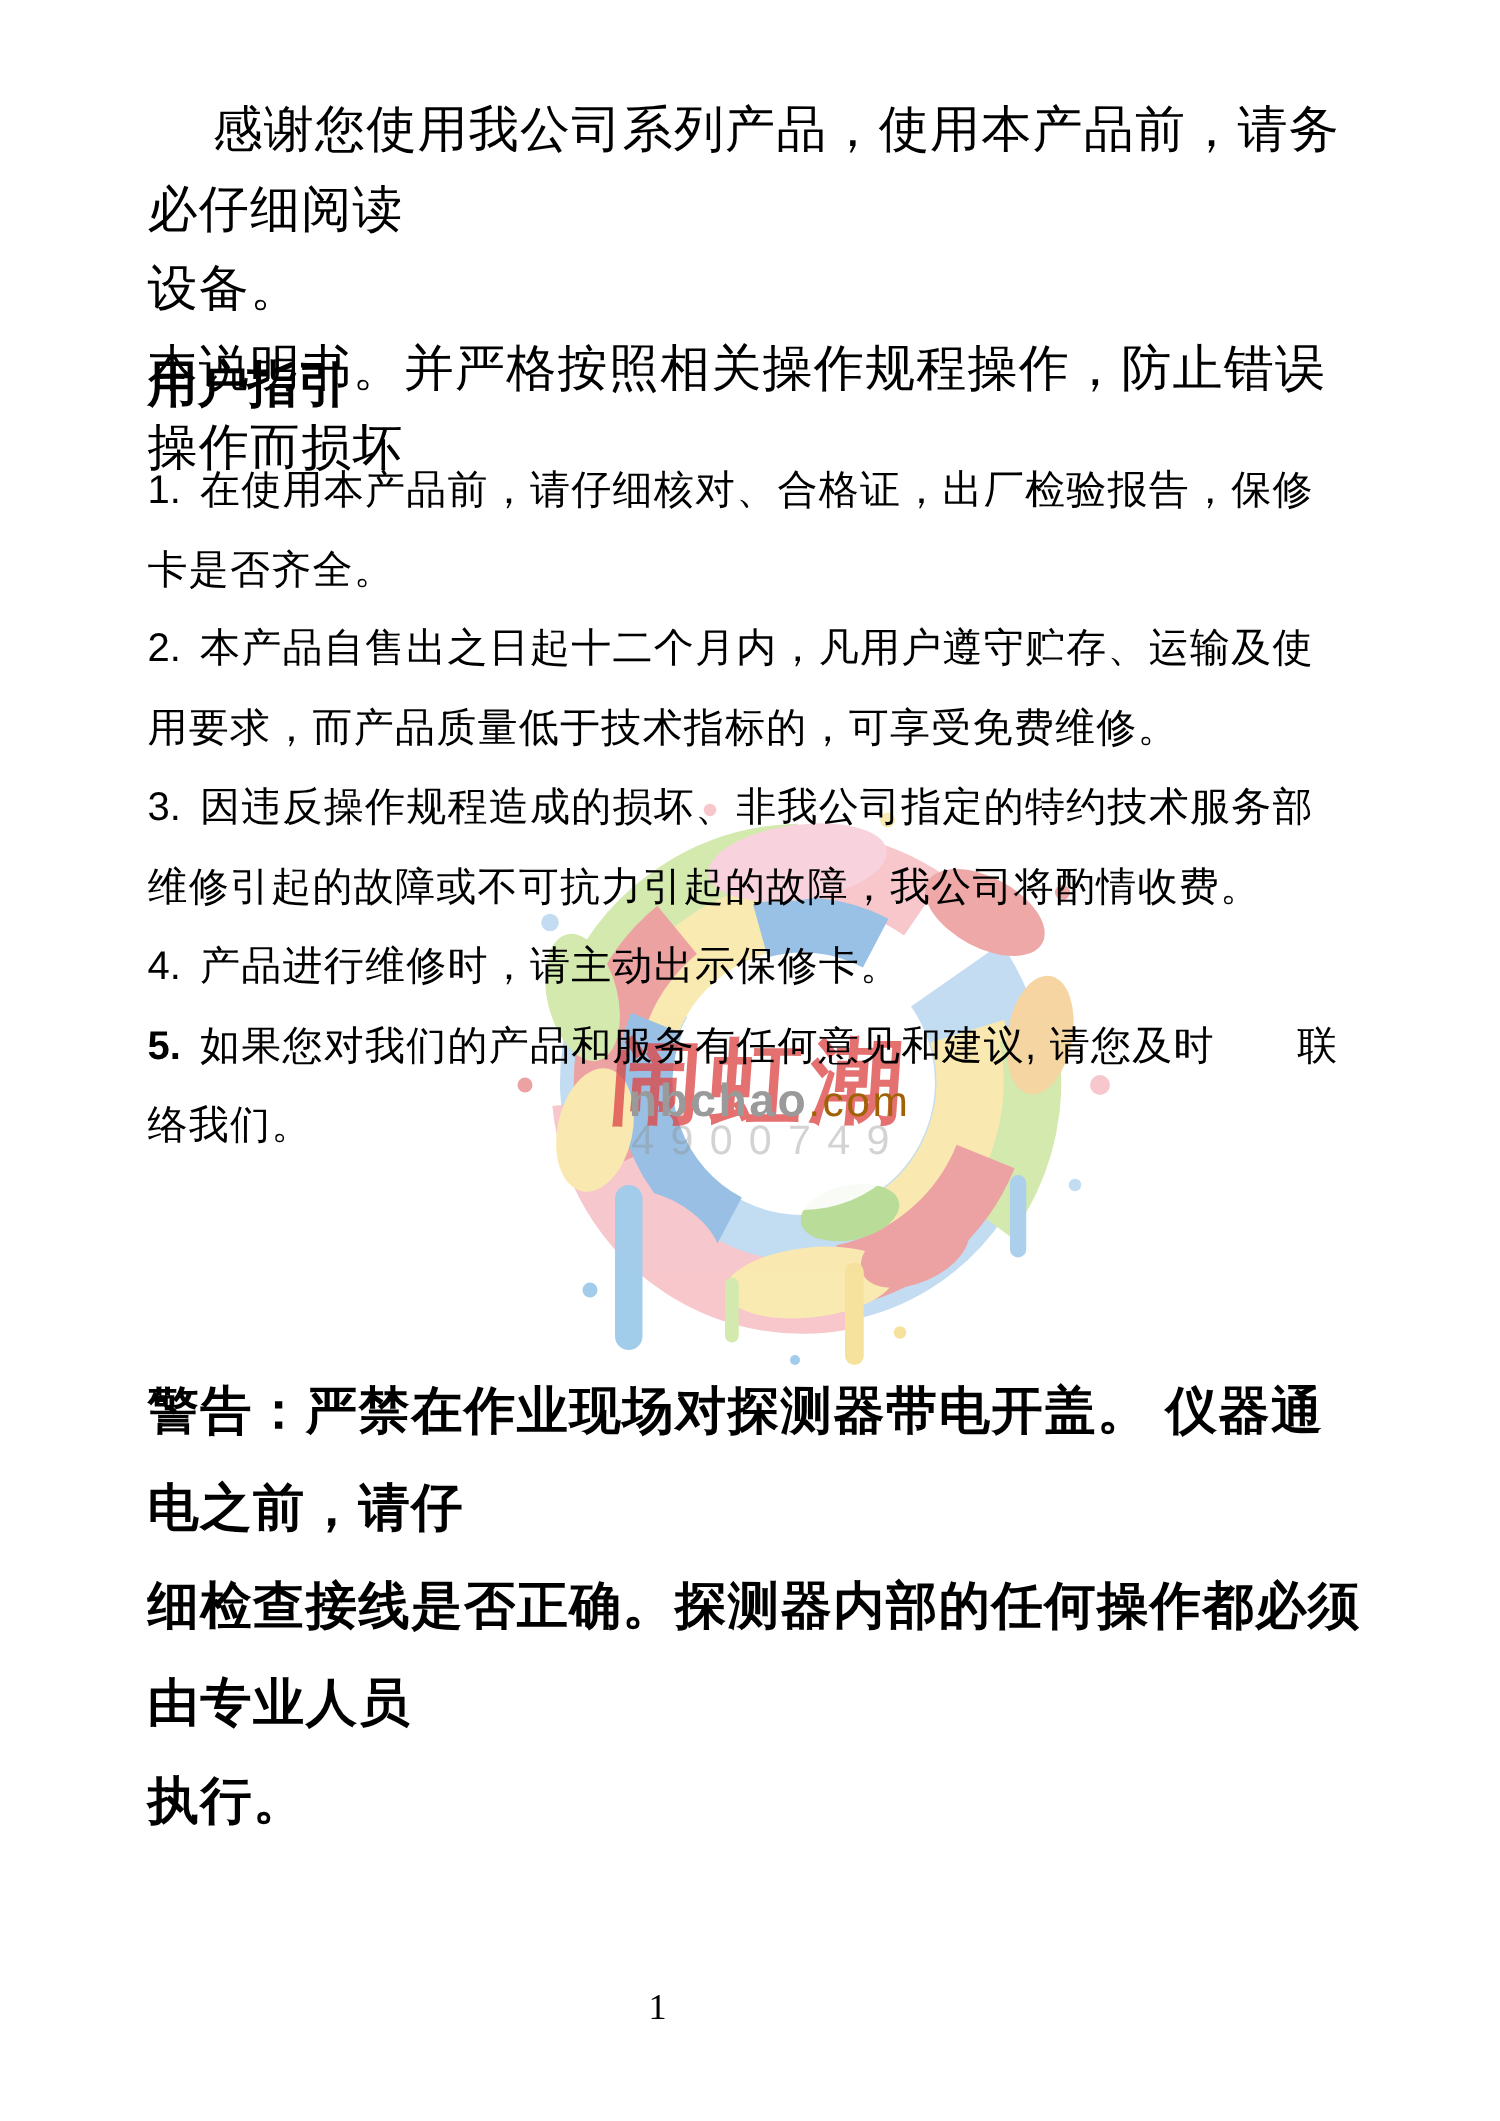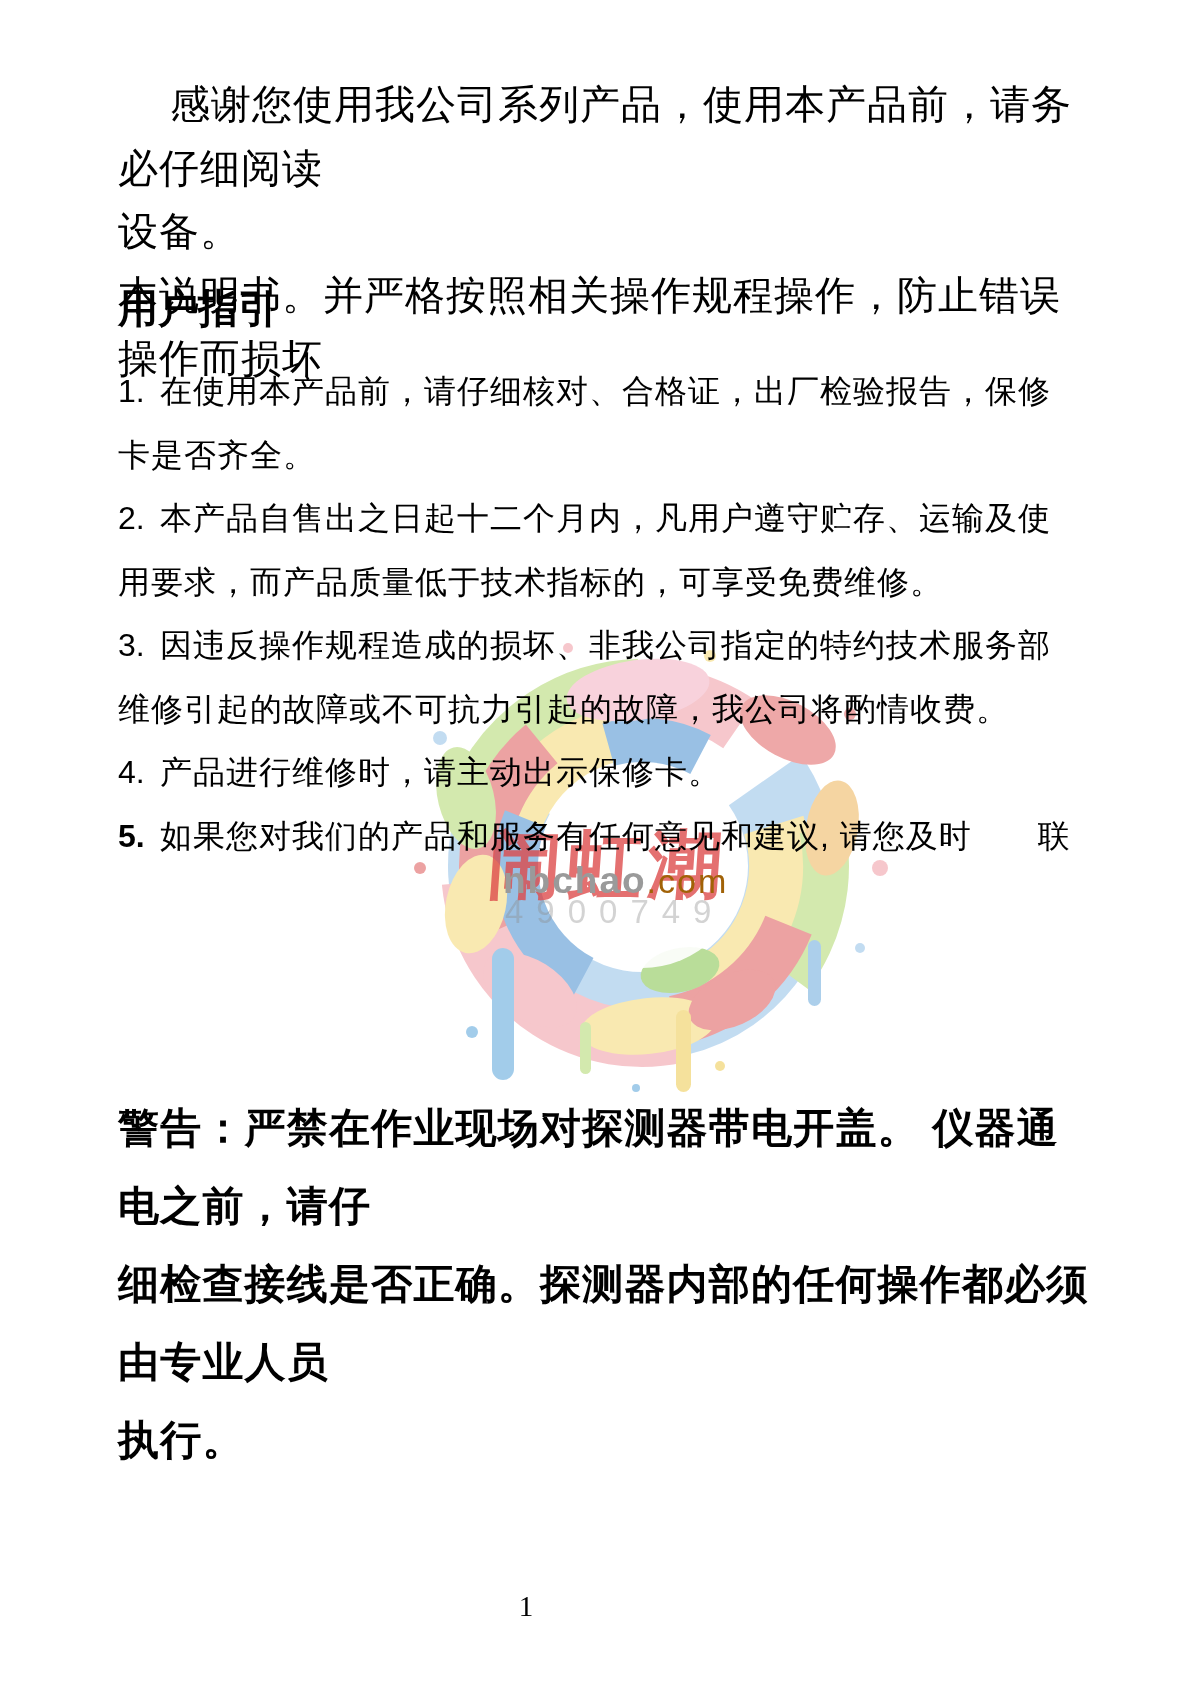--- a/index.html
+++ b/index.html
@@ -120,20 +120,21 @@
 
 <div class="layer textblock" id="guide-list">
     <div class="line"><span class="num">1.</span><span>在使用本产品前，请仔细核对、合格证，出厂检验报告，保修</span></div>
     <div class="line">卡是否齐全。</div>
     <div class="line"><span class="num">2.</span><span>本产品自售出之日起十二个月内，凡用户遵守贮存、运输及使</span></div>
     <div class="line">用要求，而产品质量低于技术指标的，可享受免费维修。</div>
     <div class="line"><span class="num">3.</span><span>因违反操作规程造成的损坏、非我公司指定的特约技术服务部</span></div>
     <div class="line">维修引起的故障或不可抗力引起的故障，我公司将酌情收费。</div>
     <div class="line"><span class="num">4.</span><span>产品进行维修时，请主动出示保修卡。</span></div>
     <div class="line"><span class="num b">5.</span><span>如果您对我们的产品和服务有任何意见和建议, 请您及时　　联</span></div>
+    <div class="line">络我们。</div>
   </div>
 
 <div class="layer textblock" id="warning">
     <div class="line">警告：严禁在作业现场对探测器带电开盖。 仪器通电之前，请仔</div>
     <div class="line">细检查接线是否正确。探测器内部的任何操作都必须由专业人员</div>
     <div class="line">执行。</div>
   </div>
 
 <div class="layer" id="footer">1</div>
 

